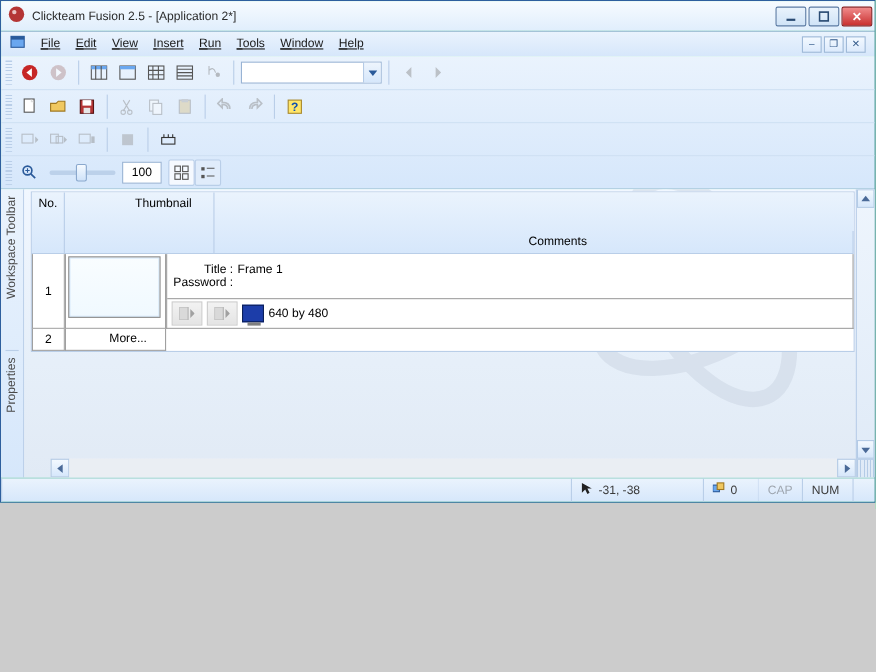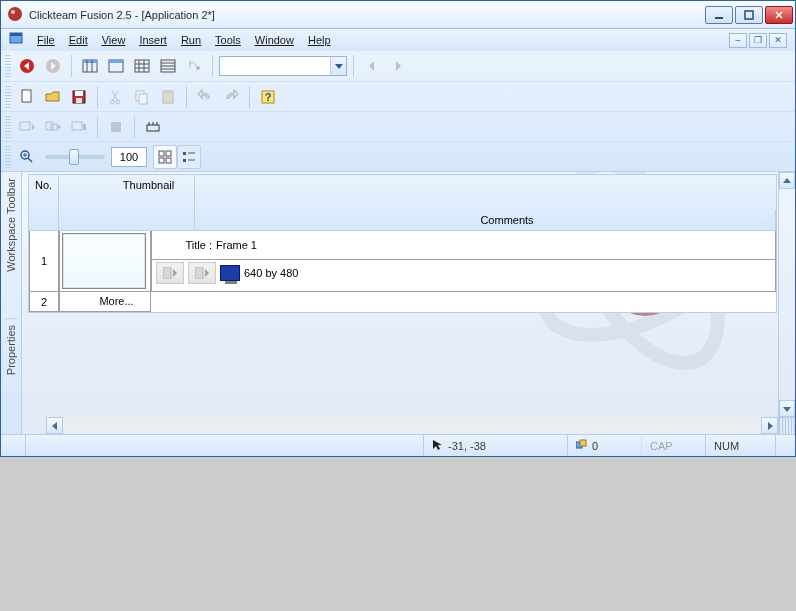--- a/index.html
+++ b/index.html
@@ -60,21 +60,21 @@
 .sb-row2 .cell { min-height: 20px; }
 .sb-row2 .more { width: 92px; text-align: center; line-height: 18px; padding-left: 23px; }
 .scroll-v { position: absolute; right: 0; top: 0; bottom: 0; width: 17px; background: linear-gradient(#eef5fd,#dfeaf7); border-left: 1px solid #b9cee8; }
 .scroll-v .up, .scroll-v .down { height: 17px; background: linear-gradient(#f3f9ff,#d6e7fb); border: 1px solid #b4cbe6; display: flex; align-items: center; justify-content: center; }
 .scroll-v .down { position: absolute; bottom: 17px; left: 0; right: 0; }
 .scroll-v .grip2 { position: absolute; bottom: 0; left: 0; right: 0; height: 17px; background: repeating-linear-gradient(90deg,#b4cbe6 0 1px, transparent 1px 3px); border-top: 1px solid #b4cbe6; }
 .scroll-h-wrap { position: absolute; left: 24px; right: 17px; bottom: 0; height: 17px; display: flex; background: #eaeef3; }
 .scroll-h-wrap .arrow { width: 17px; background: linear-gradient(#f3f9ff,#d6e7fb); border: 1px solid #b4cbe6; display: flex; align-items: center; justify-content: center; }
 .lib-tab { position: relative; height: 22px; background: linear-gradient(#f0f6fe,#dfeaf6); border-top: 1px solid #b9cee8; display: flex; align-items: center; padding-left: 30px; color: #4a4a4a; }
 .statusbar { height: 22px; background: linear-gradient(#eaf3fd,#d6e7fb); border-top: 1px solid #b9cee8; display: flex; align-items: center; font-size: 11px; color: #3a3a3a; }
-.statusbar .cell { border-left: 1px solid #b9cee8; padding: 0 8px; height: 100%; display: flex; align-items: center; margin-left: 24px; }
+.statusbar .cell { border-left: 1px solid #b9cee8; padding: 0 8px; height: 100%; display: flex; align-items: center; }
 .statusbar .flex { flex: 1; }
 .sb-cursor svg { width: 12px; height: 12px; }
 </style>
 </head>
 <body>
 
 <div class="window">
 
   <div class="titlebar">
     <span class="appicon">
@@ -359,20 +359,24 @@
           <div class="cell no">1</div>
           <div class="cell th">
               <div class="thumb-box"></div>
             </div>
           <div class="cell com">
             <div class="com-top">
               <div class="line">
                   <span class="k">Title :</span>
                   <span>Frame 1</span>
                 </div>
+              <div class="line">
+                  <span class="k">Password :</span>
+                  <span></span>
+                </div>
             </div>
             <div class="com-bot">
               <div class="navbtn disabled">
                   <svg width="14" height="12">
                     <rect x="0" y="0" width="8" height="12" fill="#bbb" stroke="#777"></rect>
                     <path d="M10 2 L14 6 L10 10 Z" fill="#555"></path>
                   </svg>
                 </div>
               <div class="navbtn disabled">
                   <svg width="14" height="12">

